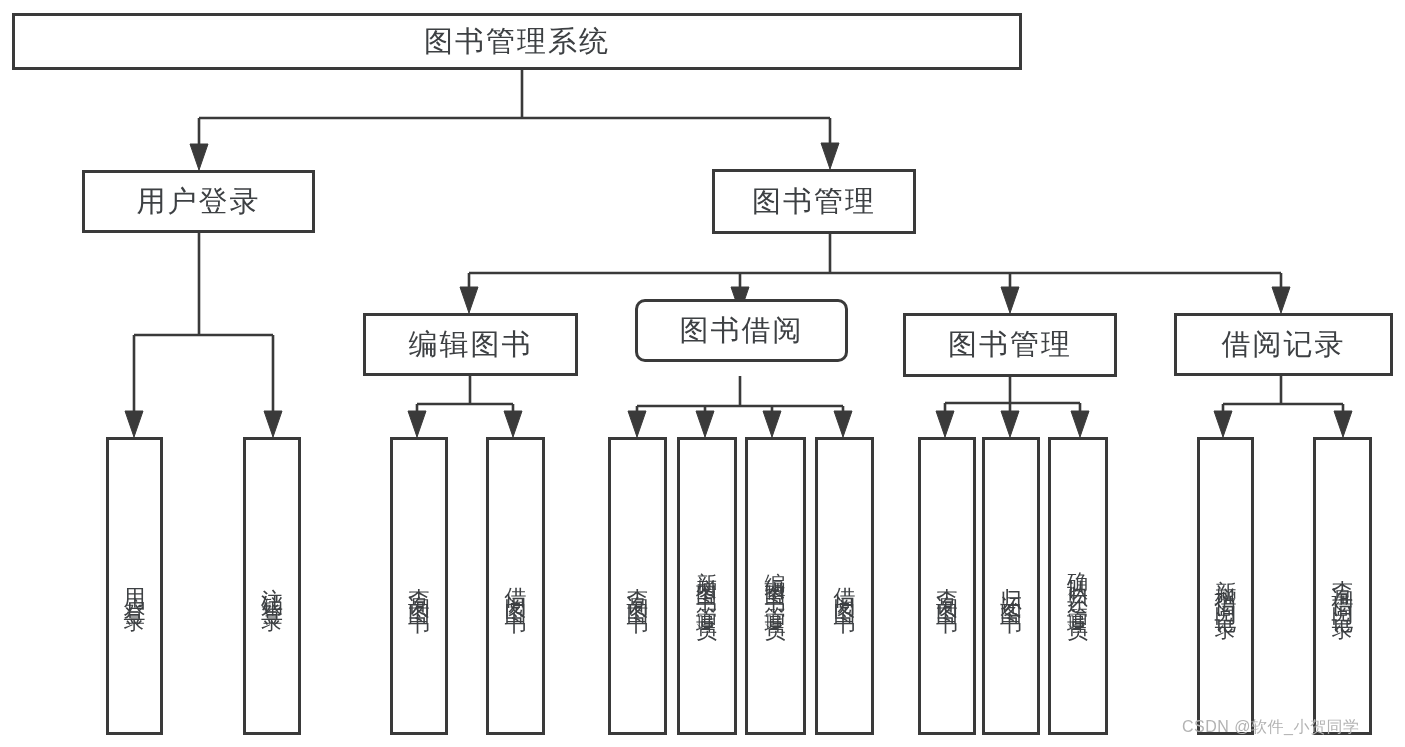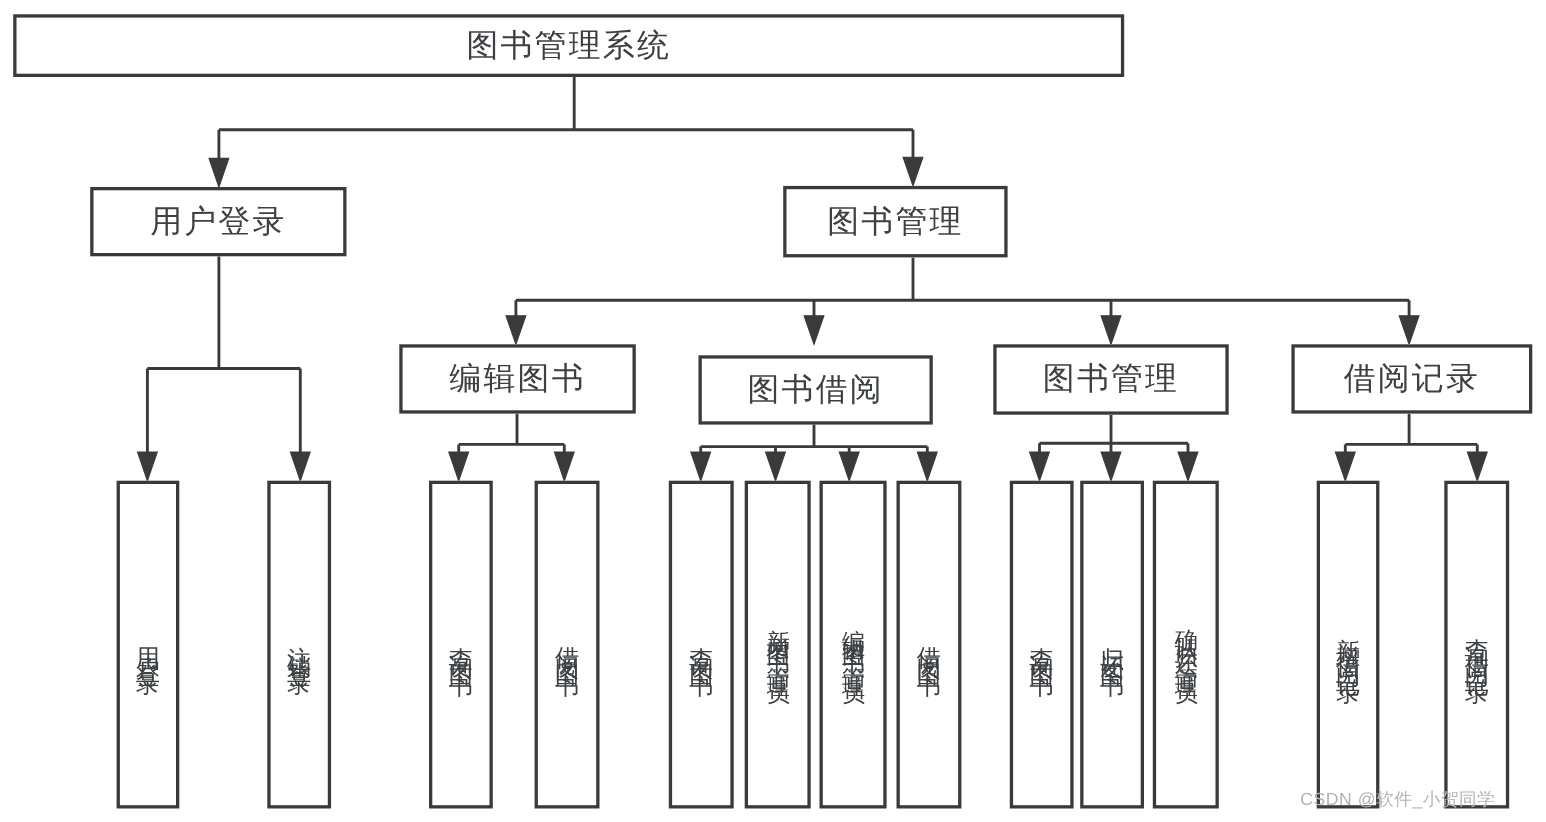--- a/index.html
+++ b/index.html
@@ -126,21 +126,21 @@
   </svg>
 
   <div class="node h" style="left:12px; top:13px; width:1010px; height:57px;">图书管理系统</div>
 
   <div class="node h" style="left:82px; top:170px; width:233px; height:63px;">用户登录</div>
 
   <div class="node h" style="left:712px; top:169px; width:204px; height:65px;">图书管理</div>
 
   <div class="node h" style="left:363px; top:313px; width:215px; height:63px;">编辑图书</div>
 
-  <div class="node h" style="left:635px; top:323px; width:213px; height:63px;">图书借阅</div>
+  <div class="node h" style="left:635px; top:299px; width:213px; height:63px;border-radius:10px;">图书借阅</div>
 
   <div class="node h" style="left:903px; top:313px; width:214px; height:64px;">图书管理</div>
 
   <div class="node h" style="left:1174px; top:313px; width:219px; height:63px;">借阅记录</div>
 
   <div class="node v" style="left:106px; top:437px; width:57px; height:298px;">用户登录</div>
 
   <div class="node v" style="left:243px; top:437px; width:58px; height:298px;">注销登录</div>
 
   <div class="node v" style="left:390px; top:437px; width:58px; height:298px;">查询图书</div>

